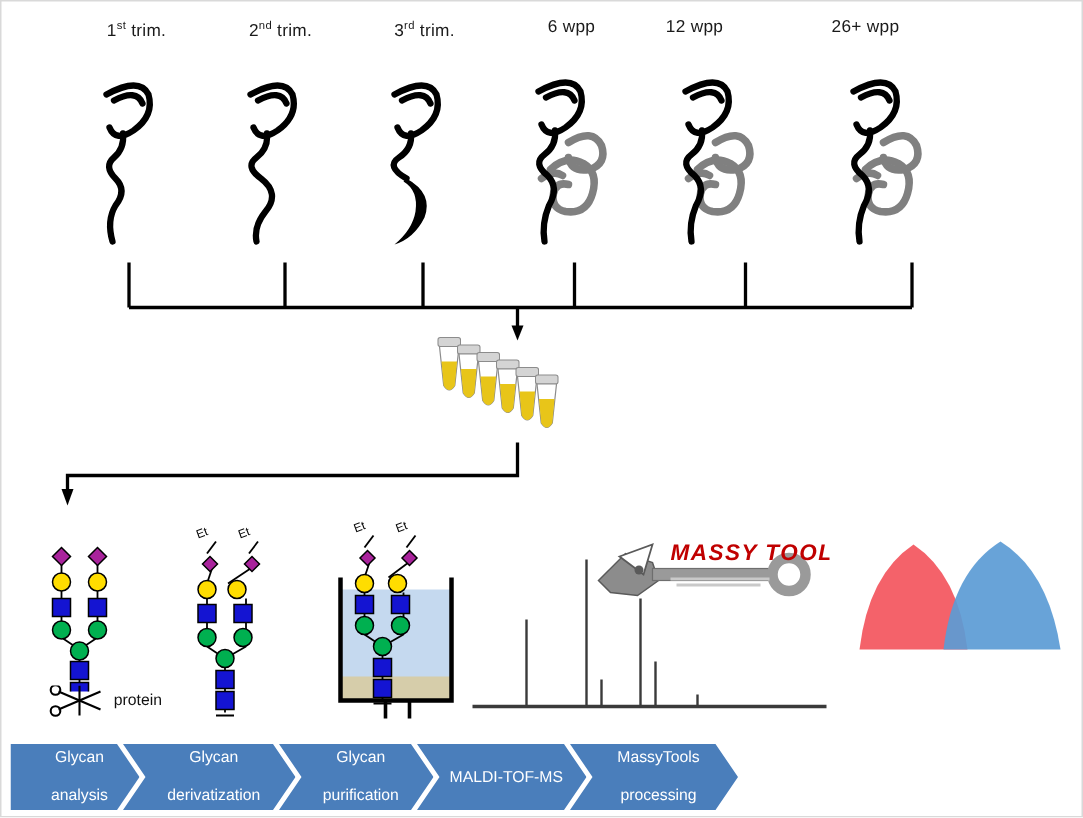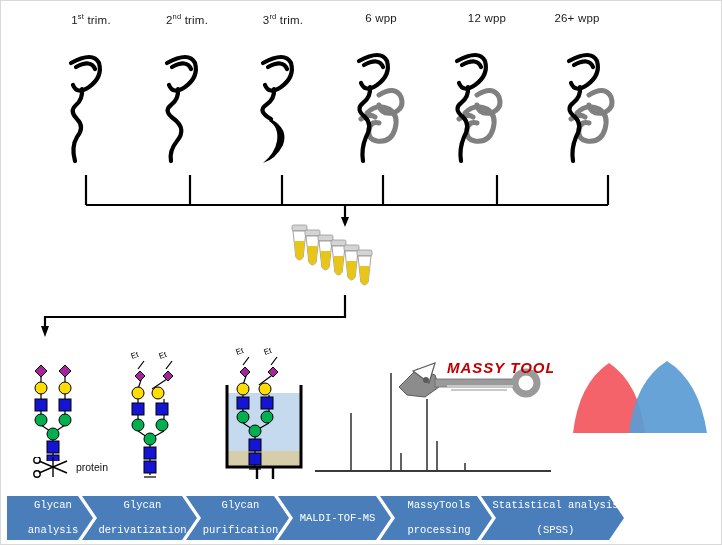--- a/index.html
+++ b/index.html
@@ -29,21 +29,21 @@
   #glycanA{position:absolute;left:2px;top:356px;width:105px;height:122px;}
   #glycanB{position:absolute;left:107px;top:346px;width:105px;height:132px;}
   #purif{position:absolute;left:212px;top:342px;width:108px;height:140px;}
   #spectrum{position:absolute;left:312px;top:352px;width:240px;height:130px;}
   #stats{position:absolute;left:566px;top:352px;width:150px;height:120px;}
 
   .stats-cap{position:absolute;left:0;top:84px;width:150px;text-align:center;
              font-size:10.5px;color:#1a1a1a;line-height:13px;}
 
   
-  #flow{position:absolute;left:6px;top:495px;width:712px;height:28px;font-family:Liberation Mono, monospace;}
+  #flow{position:absolute;left:6px;top:495px;width:712px;height:28px;}
   .chev{position:absolute;top:0;height:44px;}
   .chev svg{display:block;position:absolute;left:0;top:0;}
   .chev-txt{position:absolute;top:0;height:44px;width:100%;
             display:flex;align-items:center;justify-content:center;
             color:#ffffff;font-size:10.5px;line-height:12.5px;
             text-align:center;padding-left:6px;box-sizing:border-box;}
   .chev-txt span{display:block;}
 
   .protein-lbl{position:absolute;left:0;top:104px;width:105px;text-align:right;
                font-size:10.5px;color:#111;}
@@ -59,21 +59,21 @@
     </div>
     <div class="tl-label" style="left:126px">
       <span>2</span><sup>nd</sup><span> trim.</span>
     </div>
     <div class="tl-label" style="left:222px">
       <span>3</span><sup>rd</sup><span> trim.</span>
     </div>
     <div class="tl-label" style="left:320px">
       <span>6 wpp</span>
     </div>
-    <div class="tl-label" style="left:426px">
+    <div class="tl-label" style="left:402px">
       <span>12 wpp</span>
     </div>
     <div class="tl-label" style="left:516px">
       <span>26+ wpp</span>
     </div>
   </div>
 
   <div class="fig" style="left:30px">
     <svg width="120" height="130" viewBox="0 0 120 130">
       <g fill="none" stroke="#000" stroke-width="4.2" stroke-linecap="round">
@@ -403,23 +403,15 @@
       </div>
     </div>
     <div class="chev" id="chev4" style="left: 373px; width: 112px; z-index: 6;">
       <svg width="112" height="44" viewBox="0 0 112 44">
           <path d="M0 0 L97 0 L112 22 L97 44 L0 44 L15 22 Z" fill="#4a7ebb"></path>
         </svg>
       <div class="chev-txt">
         <div><span>MassyTools</span><br><span>processing</span></div>
       </div>
     </div>
-    <div class="chev" id="chev5" style="left: 474px; width: 143px; z-index: 5;">
-      <svg width="143" height="44" viewBox="0 0 143 44">
-          <path d="M0 0 L128 0 L143 22 L128 44 L0 44 L15 22 Z" fill="#4a7ebb"></path>
-        </svg>
-      <div class="chev-txt">
-        <div><span>Statistical analysis</span><br><span>(SPSS)</span></div>
-      </div>
-    </div>
   </div>
 
 </div>
 
 </body></html>

